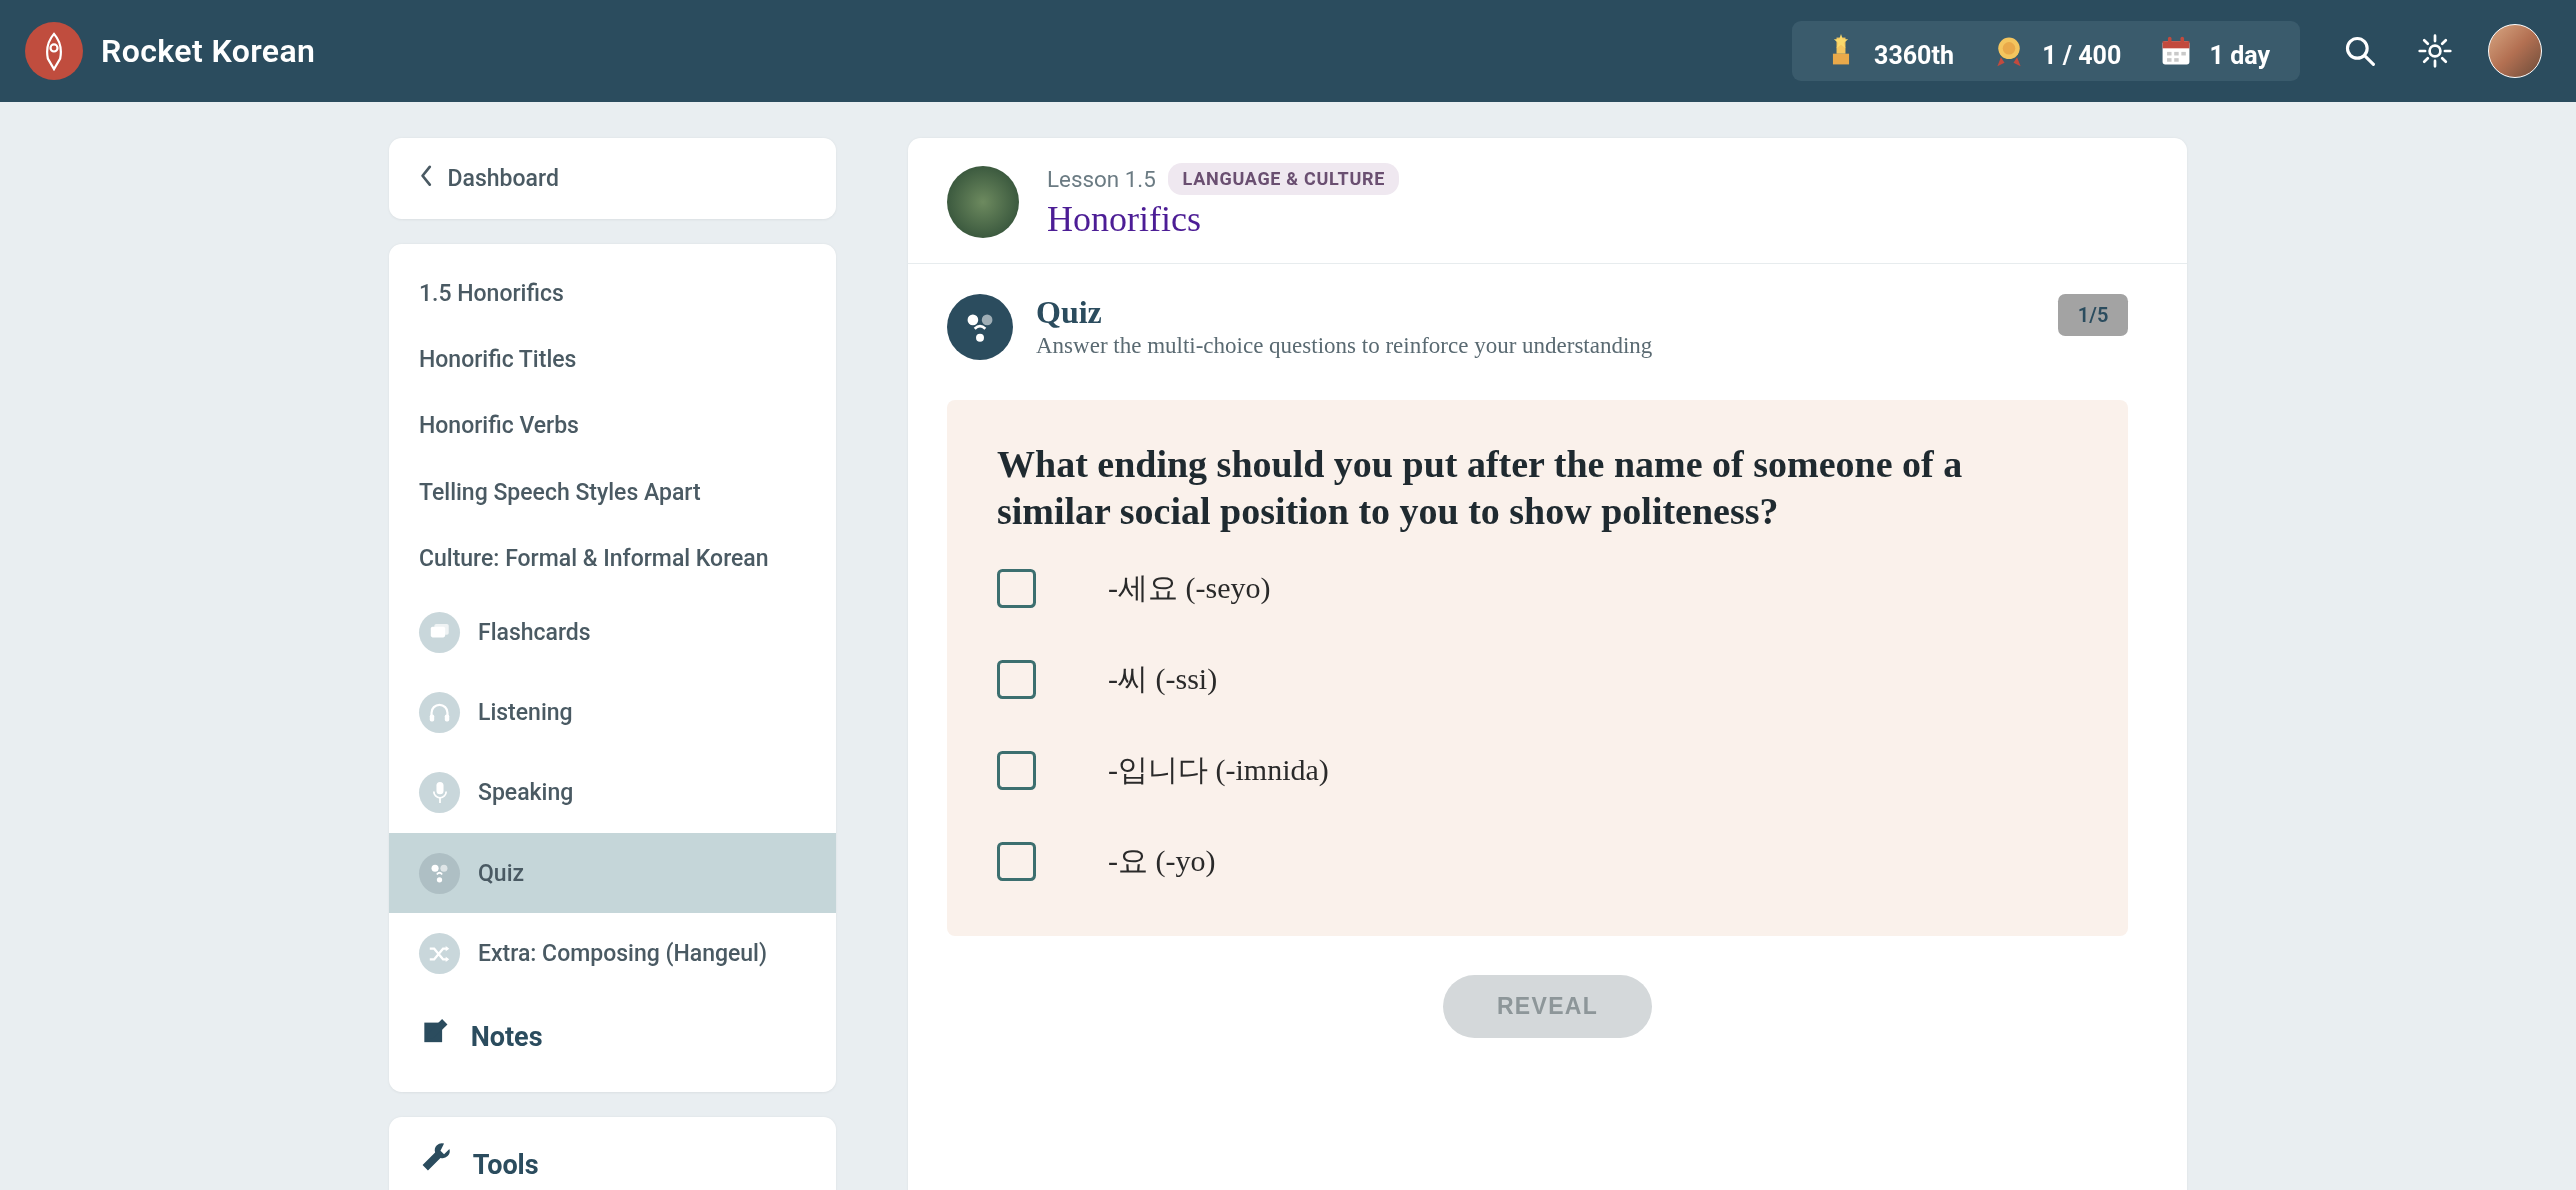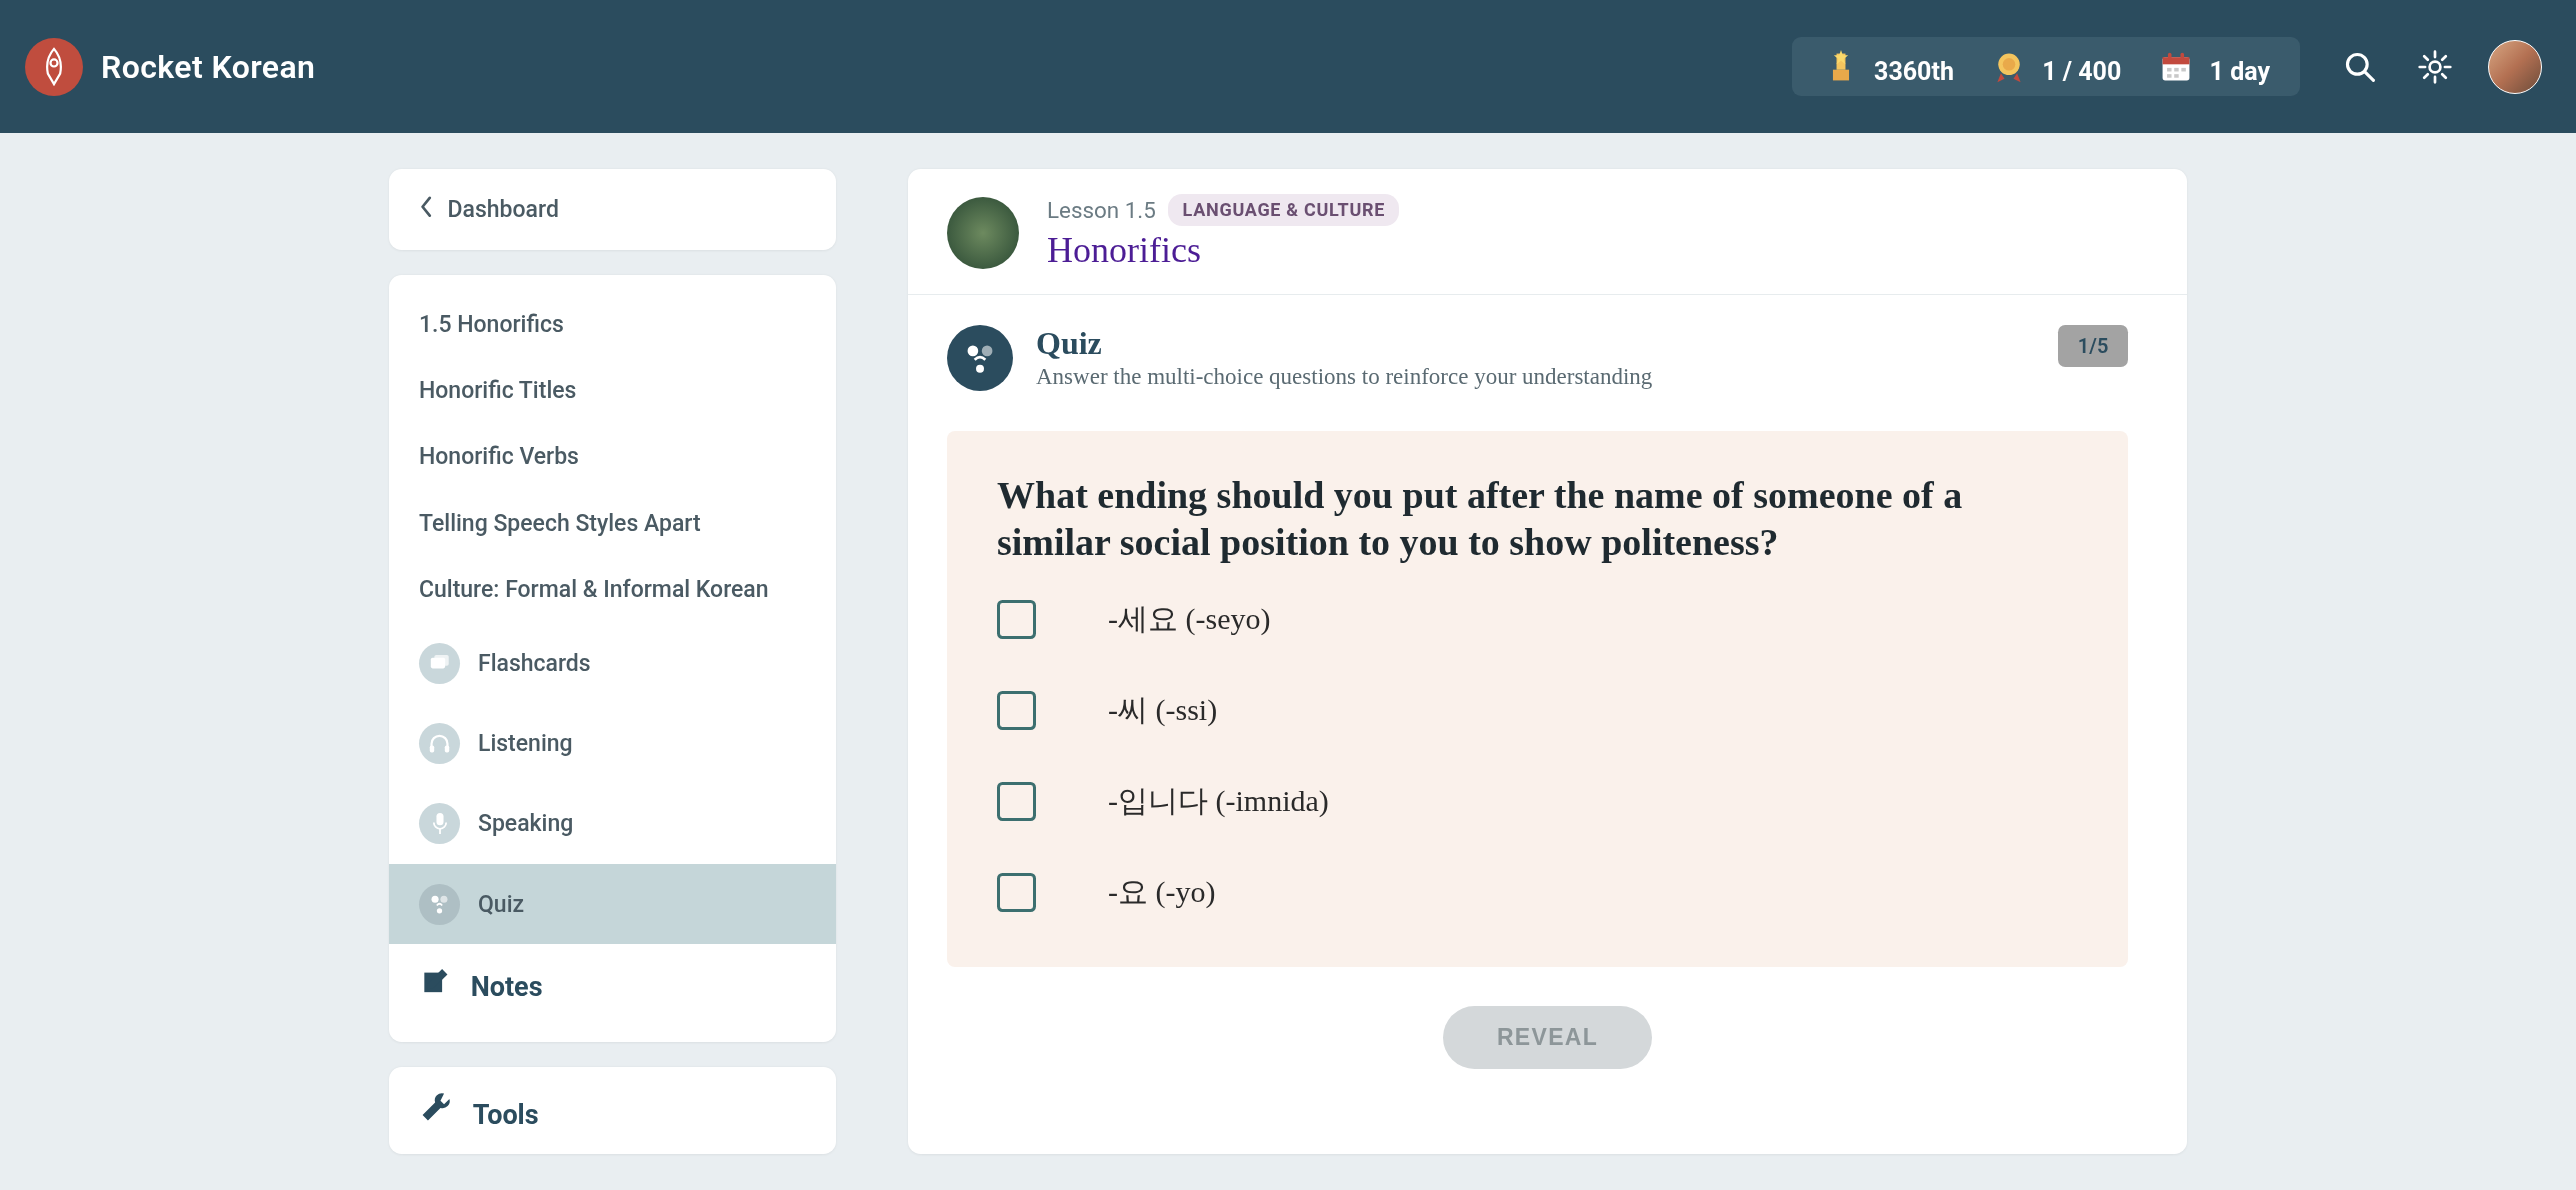--- a/index.html
+++ b/index.html
@@ -6,21 +6,21 @@
   body {
     font-family: -apple-system, BlinkMacSystemFont, "Segoe UI", Roboto, sans-serif;
     background: #e9eef1;
     color: #2a3f4d;
     width: 2576px;
     height: 1191px;
     transform-origin: top left;
   }
   
   .header {
-    height: 133px;
+    height: 102px;
     background: #2b4c5e;
     display: flex;
     align-items: center;
     padding: 0 34px 0 25px;
     color: #fff;
   }
   .logo-circle {
     width: 58px; height: 58px;
     border-radius: 50%;
     background: #c04d3e;
@@ -316,20 +316,29 @@
         <span class="nav-icon-circle">
           <svg width="23" height="21.5" viewBox="0 0 26 24">
               <circle cx="8" cy="7" r="4" fill="#fff"></circle>
               <circle cx="18" cy="7" r="4" fill="#fff" opacity="0.6"></circle>
               <path d="M10 14 Q13 10 16 14" stroke="#fff" stroke-width="2" fill="none"></path>
               <circle cx="13" cy="20" r="3" fill="#fff"></circle>
             </svg>
         </span>
         <span>Quiz</span>
       </div>
+      <div class="nav-item">
+        <span class="nav-icon-circle">
+          <svg width="23" height="18" viewBox="0 0 26 20">
+              <path d="M2 4 h5 l10 12 h5 M2 16 h5 l10-12 h5" stroke="#fff" stroke-width="2.5" fill="none"></path>
+              <path d="M20 1 l4 3 -4 3 M20 13 l4 3 -4 3" fill="#fff"></path>
+            </svg>
+        </span>
+        <span>Extra: Composing (Hangeul)</span>
+      </div>
 
       <div class="notes-item">
         <span>
           <svg width="32" height="29" viewBox="0 0 36 32">
               <path d="M6 6 h20 v22 h-20 z" fill="#2b4c5e"></path>
               <path d="M26 2 l6 6 -16 16 -7 1 1-7 z" fill="#2b4c5e"></path>
             </svg>
         </span>
         <span>Notes</span>
       </div>

